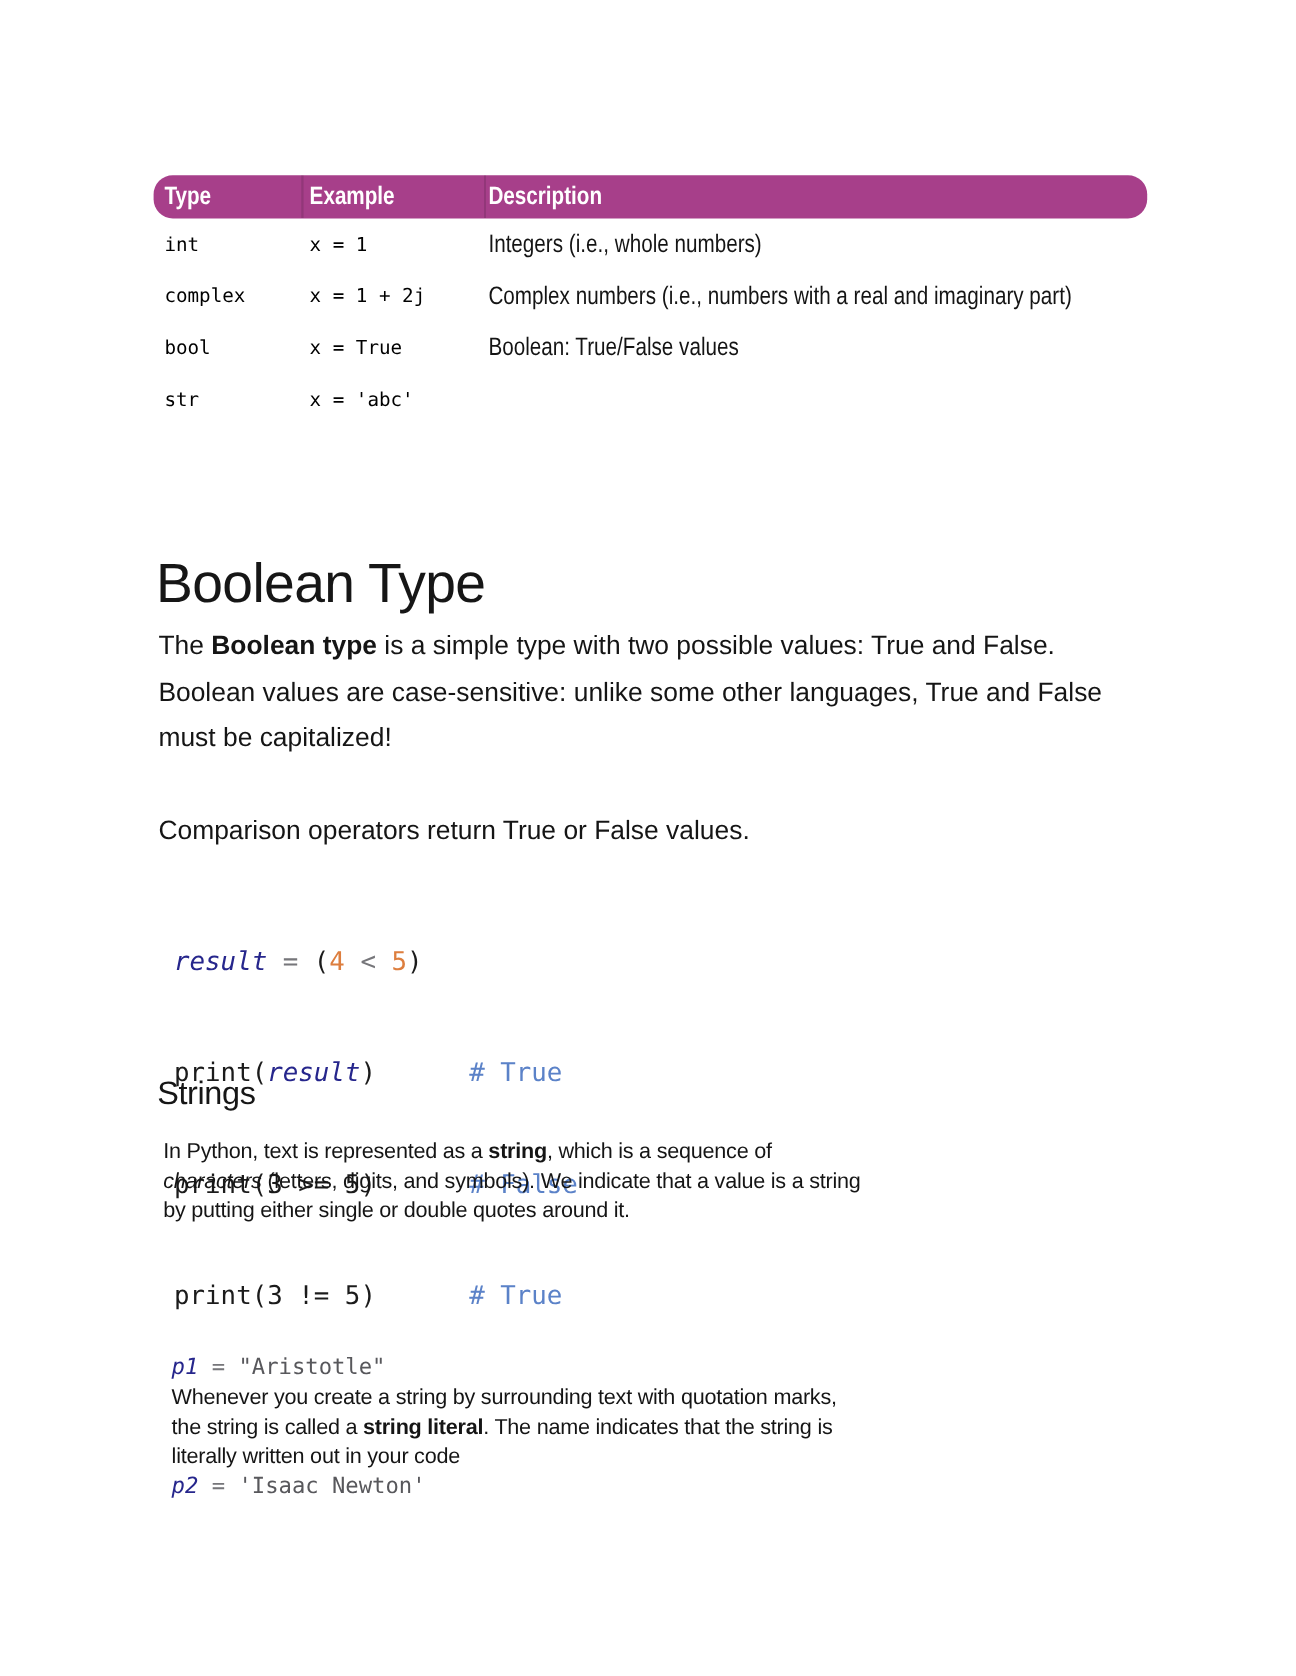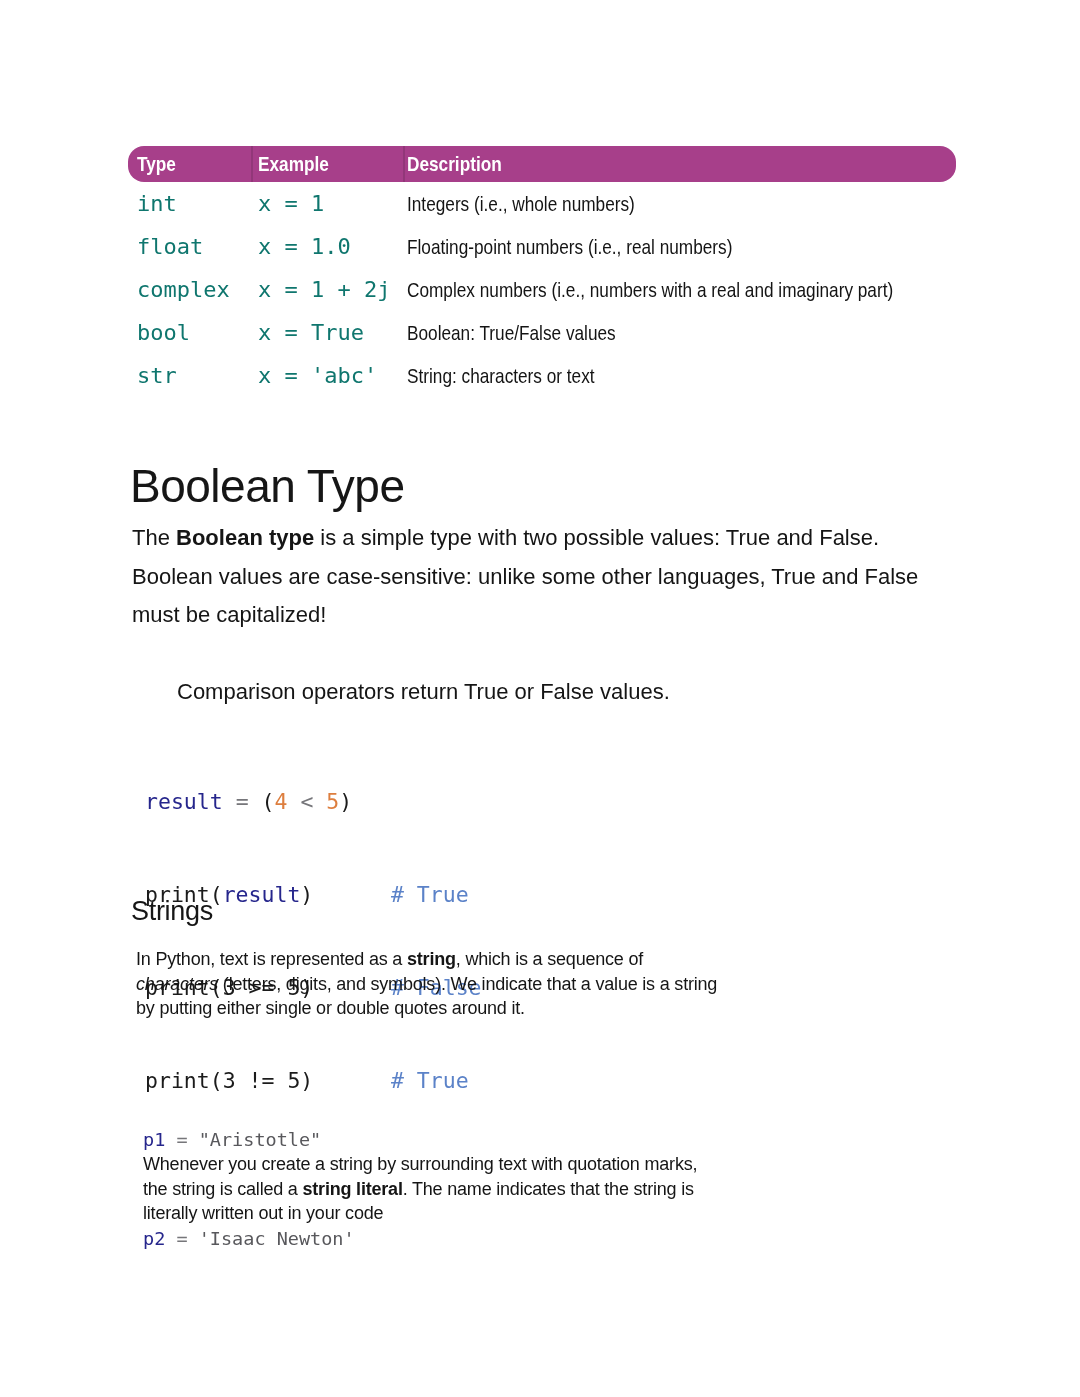--- a/index.html
+++ b/index.html
@@ -14,56 +14,56 @@
   .thead { height:36px; background:var(--table-header-bg,#a73f8a); }
   .thcell {
     color:#ffffff; font-weight:bold; font-size:21px; line-height:36px;
     overflow:hidden;
   }
   .thcell + .thcell { box-shadow: inset 2px 0 0 rgba(0,0,0,0.12); }
   .pad1 { padding-left:9px; } .pad2 { padding-left:7px; } .pad3 { padding-left:4px; }
   .cond { display:inline-block; transform:scaleX(0.82); transform-origin:0 50%; white-space:nowrap; }
   .trow { height:43px; }
   .cell-mono {
-    font-family:"DejaVu Sans Mono", monospace; font-size:22px; color:#0f766e;
+    font-family:"DejaVu Sans Mono", monospace; font-size:16px; color:#000000;
     line-height:43px; white-space:pre;
   }
   .cell-desc { font-size:21px; color:#141414; line-height:43px; white-space:nowrap; }
 
   
   .h1 {
     position:absolute; left:130px; top:459px; font-size:46px; font-weight:400;
     letter-spacing:-0.5px; color:#161616; white-space:nowrap;
   }
   .h2 {
     position:absolute; left:131px; top:896px; font-size:27px; font-weight:400;
     letter-spacing:-0.3px; color:#161616; white-space:nowrap;
   }
   .para-lg {
     position:absolute; font-size:22px; line-height:38.6px; color:#151515;
   }
   .para-lg > div, .para-sm > div { white-space:nowrap; }
   .p-bool { left:132px; top:519px; }
-  .p-cmp  { left:132px; top:677px; line-height:30px;margin-left:45px; }
+  .p-cmp  { left:132px; top:677px; line-height:30px; }
   .para-sm {
     position:absolute; font-size:18px; line-height:24.6px; letter-spacing:-0.2px;
     color:#151515;
   }
   .p-str   { left:136px; top:947px; }
   .p-lit   { left:143px; top:1152px; }
   .b { font-weight:bold; }
   .i { font-style:italic; }
 
   
   .codeblock {
     position:absolute; font-family:"DejaVu Sans Mono", monospace; white-space:pre;
   }
   .code-1 { left:145px; top:724px; font-size:21.5px; line-height:31px; }
   .code-2 { left:143px; top:1057px; font-size:18.5px; line-height:33px; }
-  .tok-kw  { color:var(--code-keyword-navy,#26268c); }
+  .tok-kw  { color:var(--code-keyword-navy,#26268c);font-style:italic; }
   .tok-num { color:var(--code-number-orange,#dd7e3e); }
   .tok-op  { color:var(--code-operator-gray,#76767a); }
   .tok-pl  { color:#1b1b1b; }
   .tok-com { color:var(--code-comment-blue,#5b82c8); }
   .tok-str { color:var(--code-string-gray,#58585c); }
 </style>
 </head>
 <body>
 
 <div class="page">
@@ -74,38 +74,32 @@
       <div class="thcell pad2"><span class="cond">Example</span></div>
       <div class="thcell pad3"><span class="cond">Description</span></div>
     </div>
 
     <div class="trow">
       <div class="cell-mono pad1">int</div>
       <div class="cell-mono pad2">x = 1</div>
       <div class="cell-desc pad3"><span class="cond">Integers (i.e., whole numbers)</span></div>
     </div>
     <div class="trow">
-      <div class="cell-mono pad1">float</div>
-      <div class="cell-mono pad2">x = 1.0</div>
-      <div class="cell-desc pad3"><span class="cond">Floating-point numbers (i.e., real numbers)</span></div>
-    </div>
-    <div class="trow">
       <div class="cell-mono pad1">complex</div>
       <div class="cell-mono pad2">x = 1 + 2j</div>
       <div class="cell-desc pad3"><span class="cond">Complex numbers (i.e., numbers with a real and imaginary part)</span></div>
     </div>
     <div class="trow">
       <div class="cell-mono pad1">bool</div>
       <div class="cell-mono pad2">x = True</div>
       <div class="cell-desc pad3"><span class="cond">Boolean: True/False values</span></div>
     </div>
     <div class="trow">
       <div class="cell-mono pad1">str</div>
       <div class="cell-mono pad2">x = 'abc'</div>
-      <div class="cell-desc pad3"><span class="cond">String: characters or text</span></div>
     </div>
   </div>
 
   <div class="h1">Boolean Type</div>
 
   <div class="para-lg p-bool">
     <div><span>The </span><span class="b">Boolean type</span><span> is a simple type with two possible values: True and False.</span></div>
     <div>Boolean values are case-sensitive: unlike some other languages, True and False</div>
     <div>must be capitalized!</div>
   </div>

